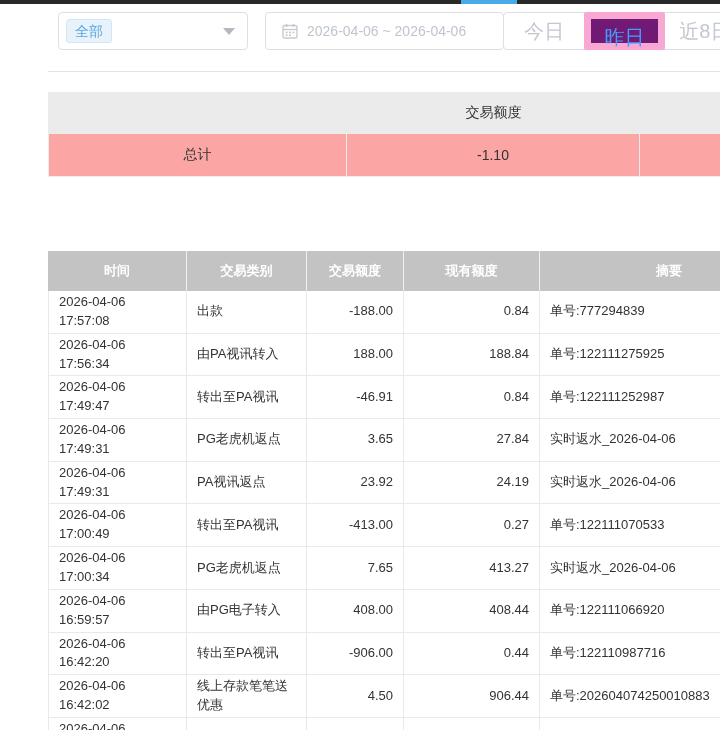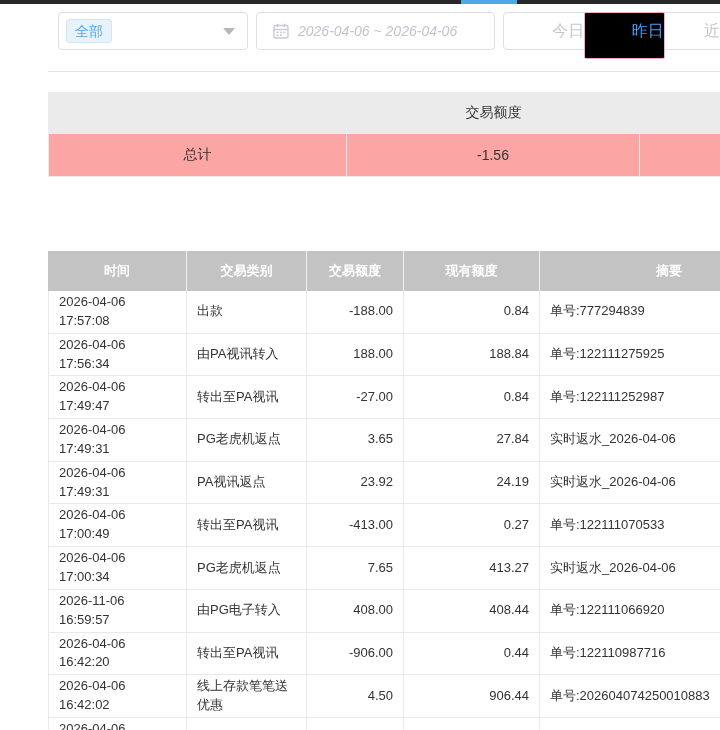--- a/index.html
+++ b/index.html
@@ -27,40 +27,40 @@
     background:#e7f2fb; border:1px solid #d0e7f7; border-radius:3px;
     color:#56a6e2; font-size:14px; line-height:22px; height:24px; padding:0 8px;
   }
   .caret-down {
     margin-left:auto; width:0; height:0;
     border-left:6px solid transparent; border-right:6px solid transparent;
     border-top:7px solid #b4b8bf;
   }
 
   .date-box {
-    position:absolute; top:12px; left:256px; width:239px; height:38px;
+    position:absolute; top:12px; left:265px; width:239px; height:38px;
     border:1px solid #dcdfe6; border-radius:4px; background:#fff;
-    display:flex; align-items:center; padding:0 10px 0 16px; cursor:pointer;font-style:italic;
+    display:flex; align-items:center; padding:0 10px 0 16px; cursor:pointer;
   }
   .cal-icon { width:16px; height:16px; margin-right:9px; flex:0 0 auto; }
   .date-text { color:#bfc5ce; font-size:14px; white-space:nowrap; }
 
   .quick-group {
     position:absolute; top:12px; left:503px; width:243px; height:38px;
     border:1px solid #dcdfe6; border-radius:4px; background:#fff;
     display:flex;
   }
   .qbtn {
-    width:81px; height:36px; line-height:36px; text-align:right;
-    font-size:16px; color:#c3c7cf; cursor:pointer;
+    width:81px; height:36px; line-height:36px; text-align:center;
+    font-size:20px; color:#c3c7cf; cursor:pointer;
   }
   .qbtn.active {
-    height:47px; line-height:36px; margin:-1px 0;
-    border:1px solid #f9a8d4; border-radius:2px;
-    color:#409eff; background:#000000;
+    height:38px; line-height:36px; margin:-1px 0;
+    border:7px solid #f9a8d4; border-radius:2px;
+    color:#409eff; background:#701a75;
   }
 
   .h-divider { position:absolute; top:71px; left:48px; width:672px; height:1px; background:#e4e4e4; }
 
   
   .summary-table {
     position:absolute; top:92px; left:48px; width:882px;
     border-collapse:separate; border-spacing:0; table-layout:fixed;
     font-size:14px;
   }
@@ -139,21 +139,21 @@
   <thead>
     <tr>
       <th></th>
       <th>交易额度</th>
       <th></th>
     </tr>
   </thead>
   <tbody>
     <tr>
       <td>总计</td>
-      <td>-1.56</td>
+      <td>-1.10</td>
       <td></td>
     </tr>
   </tbody>
 </table>
 
 <table class="tx-table">
   <colgroup>
       <col style="width:139px">
       <col style="width:120px">
       <col style="width:97px">
@@ -180,21 +180,21 @@
       <tr>
         <td class="al">2026-04-06 17:56:34</td>
         <td class="al">由PA视讯转入</td>
         <td class="ar">188.00</td>
         <td class="ar">188.84</td>
         <td class="al">单号:122111275925</td>
       </tr>
       <tr>
         <td class="al">2026-04-06 17:49:47</td>
         <td class="al">转出至PA视讯</td>
-        <td class="ar">-27.00</td>
+        <td class="ar">-46.91</td>
         <td class="ar">0.84</td>
         <td class="al">单号:122111252987</td>
       </tr>
       <tr>
         <td class="al">2026-04-06 17:49:31</td>
         <td class="al">PG老虎机返点</td>
         <td class="ar">3.65</td>
         <td class="ar">27.84</td>
         <td class="al">实时返水_2026-04-06</td>
       </tr>
@@ -213,21 +213,21 @@
         <td class="al">单号:122111070533</td>
       </tr>
       <tr>
         <td class="al">2026-04-06 17:00:34</td>
         <td class="al">PG老虎机返点</td>
         <td class="ar">7.65</td>
         <td class="ar">413.27</td>
         <td class="al">实时返水_2026-04-06</td>
       </tr>
       <tr>
-        <td class="al">2026-11-06 16:59:57</td>
+        <td class="al">2026-04-06 16:59:57</td>
         <td class="al">由PG电子转入</td>
         <td class="ar">408.00</td>
         <td class="ar">408.44</td>
         <td class="al">单号:122111066920</td>
       </tr>
       <tr>
         <td class="al">2026-04-06 16:42:20</td>
         <td class="al">转出至PA视讯</td>
         <td class="ar">-906.00</td>
         <td class="ar">0.44</td>

